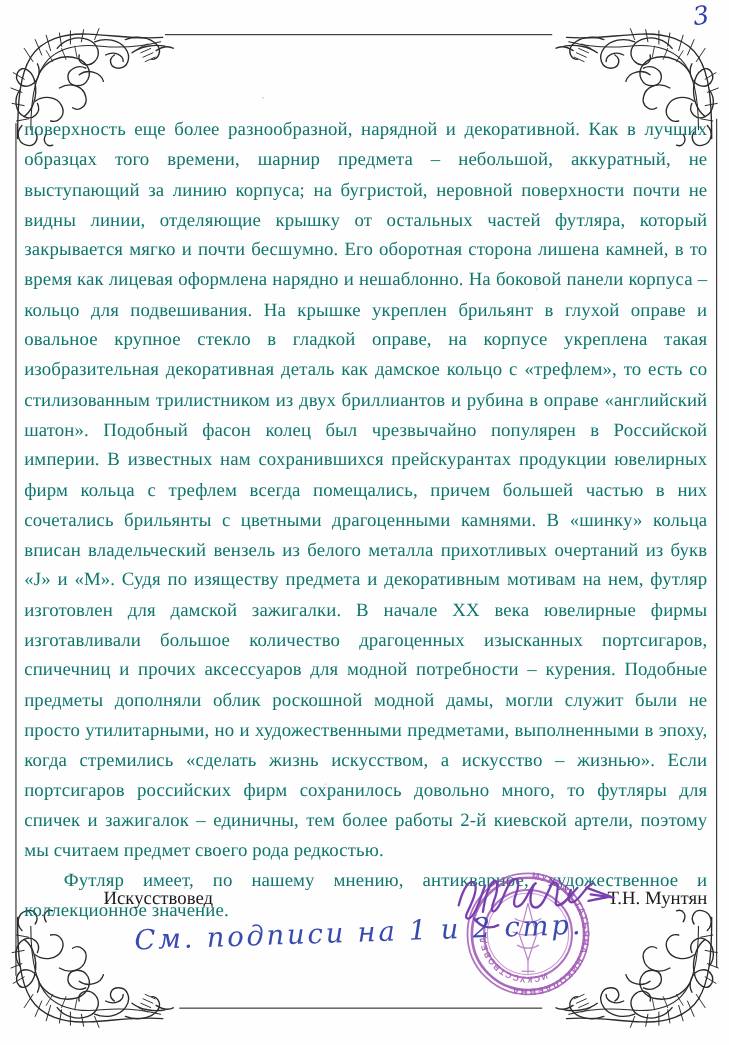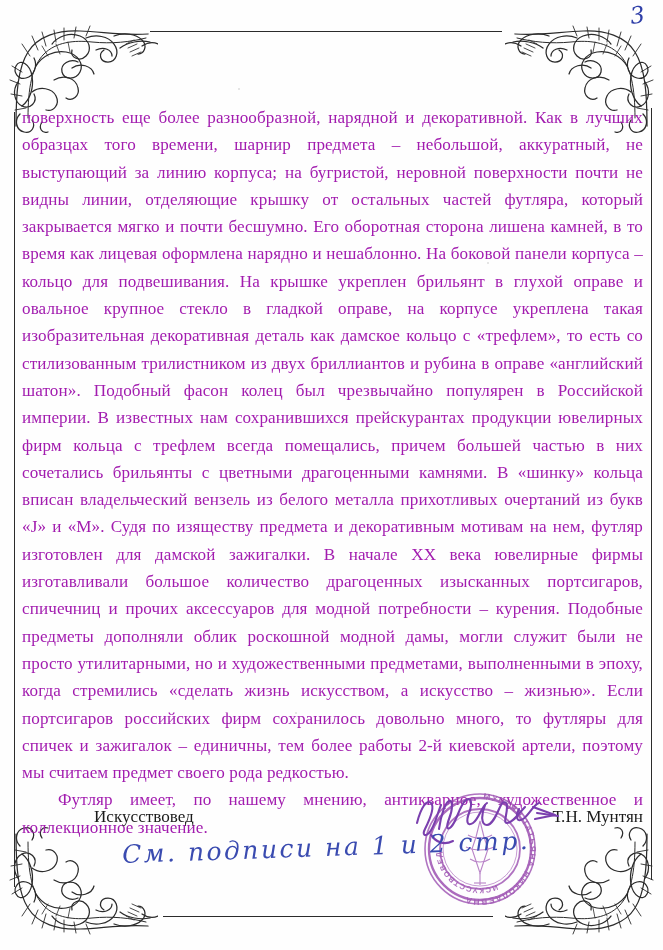--- a/index.html
+++ b/index.html
@@ -56,21 +56,21 @@
   .body-text {
     position: absolute;
     left: 22px;
     top: 104px;
     width: 621px;
     text-align: justify;
     text-justify: inter-word;
     font-size: 17.1px;
     line-height: 27.3px;
     letter-spacing: 0.1px;
-    color: #a21caf;
+    color: #0f766e;
   }
   .body-text p {
     margin: 0;
   }
   .body-text p.indent {
     text-indent: 36px;
   }
   .body-text p.cont {
     text-indent: 0;
   }

